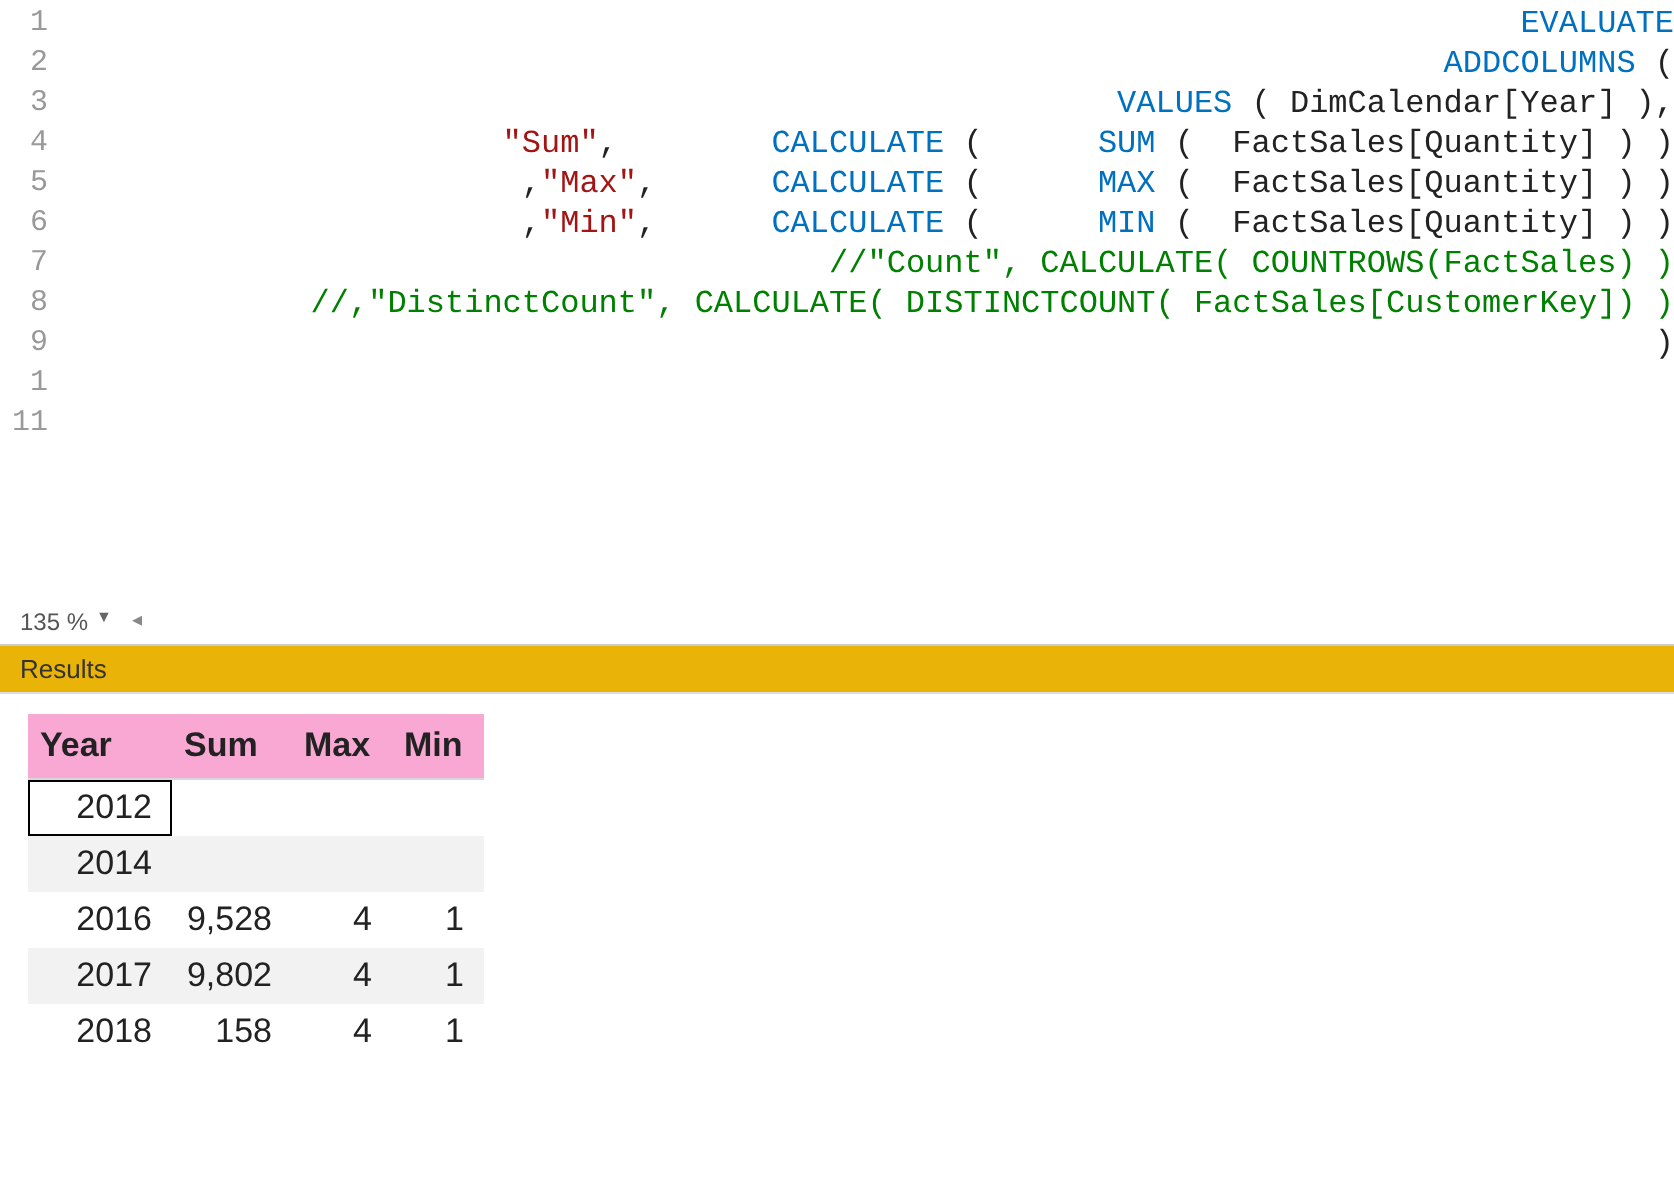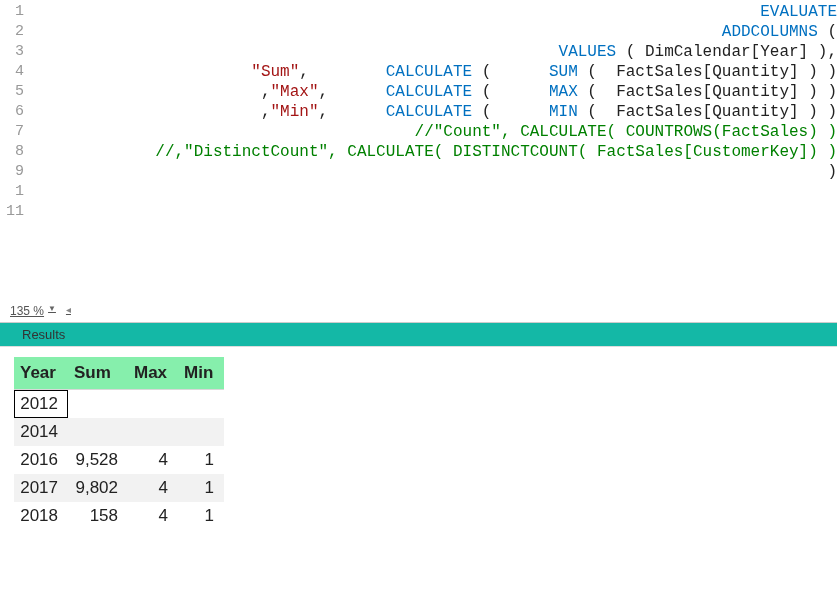--- a/index.html
+++ b/index.html
@@ -50,54 +50,53 @@
     .comment { color: #008000; }
     .zoom-bar {
       font-family: "Segoe UI", Arial, sans-serif;
       font-size: 12px;
       color: #555;
       padding: 4px 10px 4px 10px;
       border-bottom: 1px solid #ccc;
       display: flex;
       gap: 4px;
       background: #fff;
-      text-decoration: underline;
     }
     .zoom-bar .dd {
       font-size: 8px;
       color: #666;
     }
     .results-header {
       font-family: "Segoe UI", Arial, sans-serif;
       font-size: 13px;
-      padding: 4px 22px;
+      padding: 4px 10px;
       color: #333;
       border-bottom: 1px solid #ddd;
-      background: #14b8a6;
+      background: #eab308;
     }
     .results-table {
       font-family: "Segoe UI", Arial, sans-serif;
       font-size: 17px;
       border-collapse: collapse;
       margin: 10px 0 0 14px;
     }
     .results-table th {
       text-align: left;
       font-weight: 700;
       color: #222;
       padding: 6px 10px 6px 6px;
       border-bottom: 1px solid #d8d8d8;
-      background: #86efac;
+      background: #f9a8d4;
     }
     .results-table td {
       padding: 4px 10px 4px 6px;
       color: #222;
       text-align: right;
     }
-    .results-table td.year { text-align: right; width: 54px; }
+    .results-table td.year { text-align: right; width: 72px; }
     .results-table tbody tr:nth-child(even) td {
       background: #f2f2f2;
     }
     .results-table tbody tr:nth-child(odd) td {
       background: #fff;
     }
     .results-table tbody tr.sel td.year {
       outline: 1px solid #000;
       outline-offset: -1px;
     }

